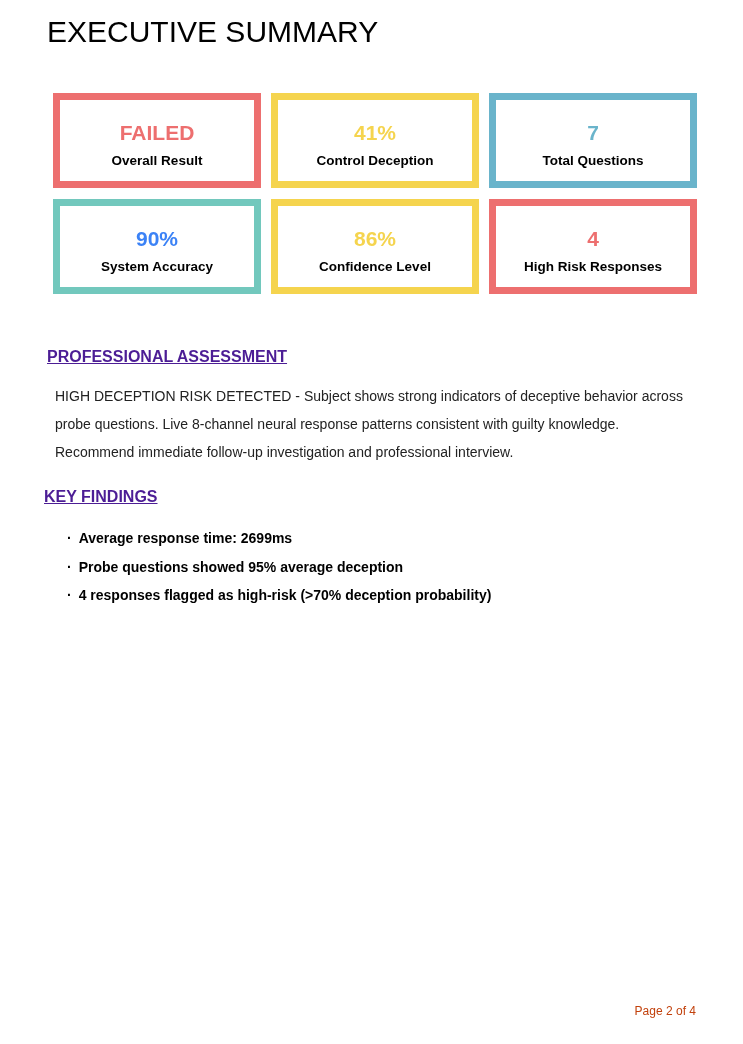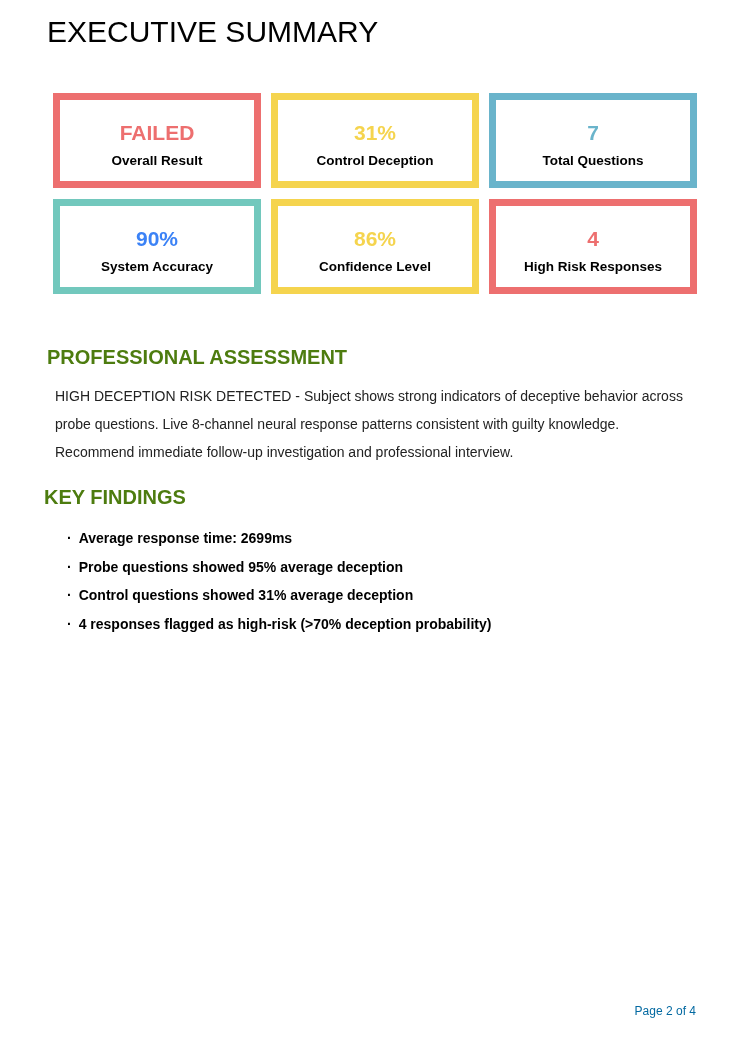--- a/index.html
+++ b/index.html
@@ -58,24 +58,25 @@
     font-weight: bold;
   }
   .card-label {
     font-size: 13.5px;
     line-height: 14px;
     font-weight: bold;
     color: #000000;
   }
   .section-heading {
     margin: 0 46px 0 47px;
-    font-size: 20px;
+    font-size: 16px;
     line-height: 22px;
     font-weight: bold;
-    color: #4d7c0f;
+    color: #4c1d95;
+    text-decoration: underline;
   }
   .heading-assessment { margin-top: 52px; }
   .heading-findings  { margin-top: 20px; margin-left: 44px; }
   .assessment-body {
     margin: 14px 46px 0 55px;
     font-size: 14px;
     line-height: 28px;
     color: #222222;
   }
   .findings-list {
@@ -92,40 +93,40 @@
   .bullet-dot {
     margin-right: 7px;
     font-weight: bold;
   }
   .page-footer {
     position: absolute;
     top: 1004px;
     right: 47px;
     font-size: 12px;
     line-height: 14px;
-    color: #0369a1;
+    color: #c2410c;
   }
 </style>
 </head>
 <body>
 
 <div class="page">
 
   <h1 class="page-title">EXECUTIVE SUMMARY</h1>
 
   <div class="cards" id="cards">
       <div class="card" style="border-color: rgb(237, 111, 111);">
         <div class="card-inner">
           <div class="card-value" style="color: rgb(237, 111, 111);">FAILED</div>
           <div class="card-label">Overall Result</div>
         </div>
       </div>
       <div class="card" style="border-color: rgb(245, 212, 78);">
         <div class="card-inner">
-          <div class="card-value" style="color: rgb(245, 212, 78);">31%</div>
+          <div class="card-value" style="color: rgb(245, 212, 78);">41%</div>
           <div class="card-label">Control Deception</div>
         </div>
       </div>
       <div class="card" style="border-color: rgb(106, 180, 203);">
         <div class="card-inner">
           <div class="card-value" style="color: rgb(106, 180, 203);">7</div>
           <div class="card-label">Total Questions</div>
         </div>
       </div>
       <div class="card" style="border-color: rgb(114, 200, 189);">
@@ -150,19 +151,18 @@
 
   <h2 class="section-heading heading-assessment">PROFESSIONAL ASSESSMENT</h2>
 
   <p class="assessment-body">HIGH DECEPTION RISK DETECTED - Subject shows strong indicators of deceptive behavior across probe questions. Live 8-channel neural response patterns consistent with guilty knowledge. Recommend immediate follow-up investigation and professional interview.</p>
 
   <h2 class="section-heading heading-findings">KEY FINDINGS</h2>
 
   <ul class="findings-list" id="findings">
       <li><span class="bullet-dot">·</span><span>Average response time: 2699ms</span></li>
       <li><span class="bullet-dot">·</span><span>Probe questions showed 95% average deception</span></li>
-      <li><span class="bullet-dot">·</span><span>Control questions showed 31% average deception</span></li>
       <li><span class="bullet-dot">·</span><span>4 responses flagged as high-risk (&gt;70% deception probability)</span></li>
     </ul>
 
   <div class="page-footer">Page 2 of 4</div>
 
 </div>
 
 </body></html>

